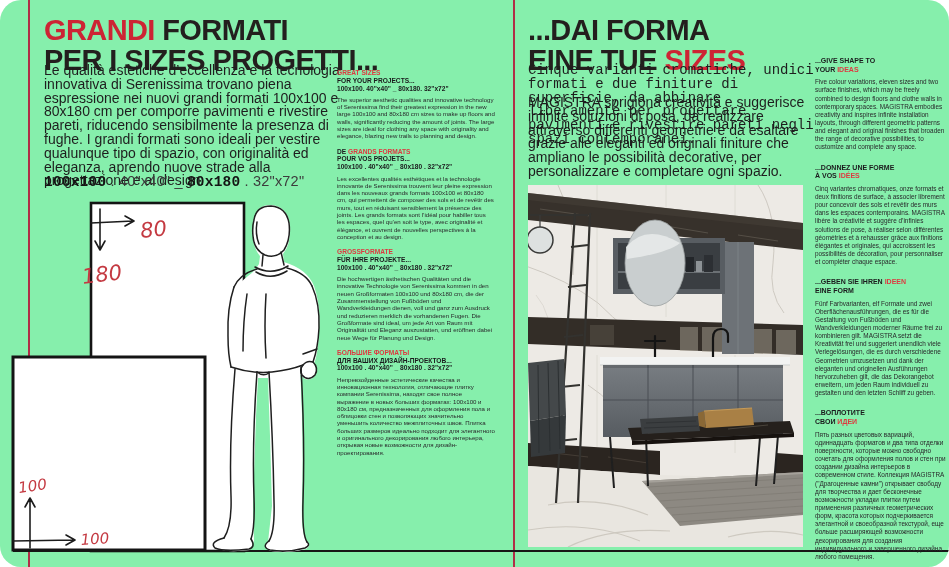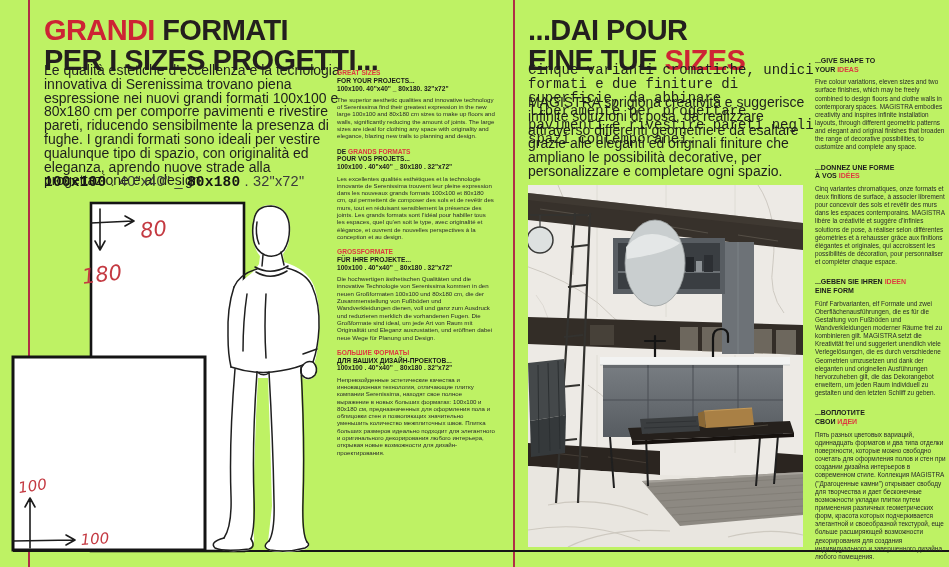--- a/index.html
+++ b/index.html
@@ -1,17 +1,17 @@
 <!DOCTYPE html>
 <html><head>
 <meta charset="utf-8">
 <style>
   html,body{margin:0;padding:0;background:#fff;}
-  .page{position:relative;width:949px;height:567px;background:#bef264;
-        font-family:"Liberation Sans",sans-serif;overflow:hidden;}
+  .page{position:relative;width:949px;height:567px;background:#86efac;
+        font-family:"Liberation Sans",sans-serif;overflow:hidden;border-radius:21px;}
   .vrule{position:absolute;top:0;bottom:0;width:1.5px;background:#b02e47;}
   .bottomline{position:absolute;left:13px;top:550px;width:936px;height:2px;background:#161616;}
   .title{position:absolute;font-weight:bold;font-size:29px;line-height:30px;
          letter-spacing:-0.6px;color:#231f1e;}
   .red{color:#cd2434;}
   .intro{position:absolute;font-size:14px;line-height:13.8px;color:#1e1e1e;margin:0;}
   .sizesline{position:absolute;font-size:14.5px;color:#3c3c3c;letter-spacing:.2px;}
   .sizesline b{color:#141414;font-family:Liberation Mono, monospace;}
   .col{position:absolute;}
   .sec{margin-bottom:8px;}
@@ -112,21 +112,21 @@
     </div>
     <div class="sec">
       <div class="sec-head"><span></span><span class="hred">БОЛЬШИЕ ФОРМАТЫ</span><br>
         <span>ДЛЯ ВАШИХ ДИЗАЙН-ПРОЕКТОВ...</span><br>
         <span>100x100 . 40"x40" _ 80x180 . 32"x72"</span></div>
       <div class="sec-body">Непревзойденные эстетические качества и инновационная технология, отличающие плитку компании Serenissima, находят свое полное выражение в новых больших форматах: 100x100 и 80x180 см, предназначенных для оформления пола и облицовки стен и позволяющих значительно уменьшить количество межплиточных швов. Плитка больших размеров идеально подходит для элегантного и оригинального декорирования любого интерьера, открывая новые возможности для дизайн-проектирования.</div>
     </div>
   </div>
 
   <div class="title" style="left:528px;top:15px;">
-    <div>...DAI POUR</div>
+    <div>...DAI FORMA</div>
     <div><span>EINE TUE </span><span class="red">SIZES</span></div>
   </div>
 
   <p class="intro" style="left:528px;top:64px;width:294px;font-family:Liberation Mono, monospace;">Cinque varianti cromatiche, undici formati e due finiture di superficie, da abbinare liberamente per progettare pavimenti e rivestire pareti negli spazi contemporanei.</p>
   <p class="intro" style="left:528px;top:96px;width:294px;">MAGISTRA sprigiona creatività e suggerisce infinite soluzioni di posa, da realizzare attraverso differenti geometrie e da esaltare grazie alle eleganti ed originali finiture che ampliano le possibilità decorative, per personalizzare e completare ogni spazio.</p>
 
   <svg class="abs" style="left:528px;top:185px;" width="275" height="362" viewBox="0 0 275 362">
     <rect x="0" y="0" width="275" height="362" fill="#edeae5"></rect>
 
     <g fill="none" stroke="#c3beb5" stroke-width="1" opacity="0.75">

